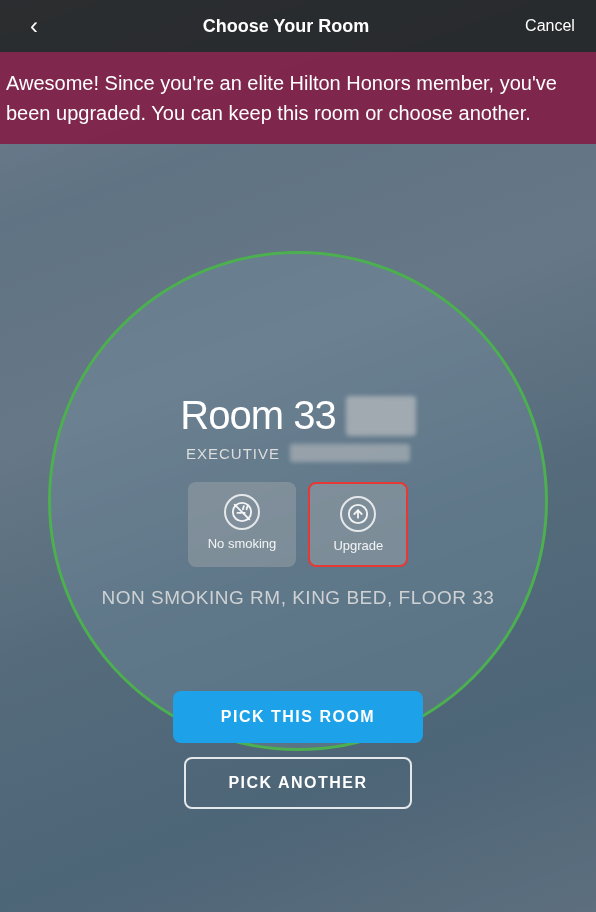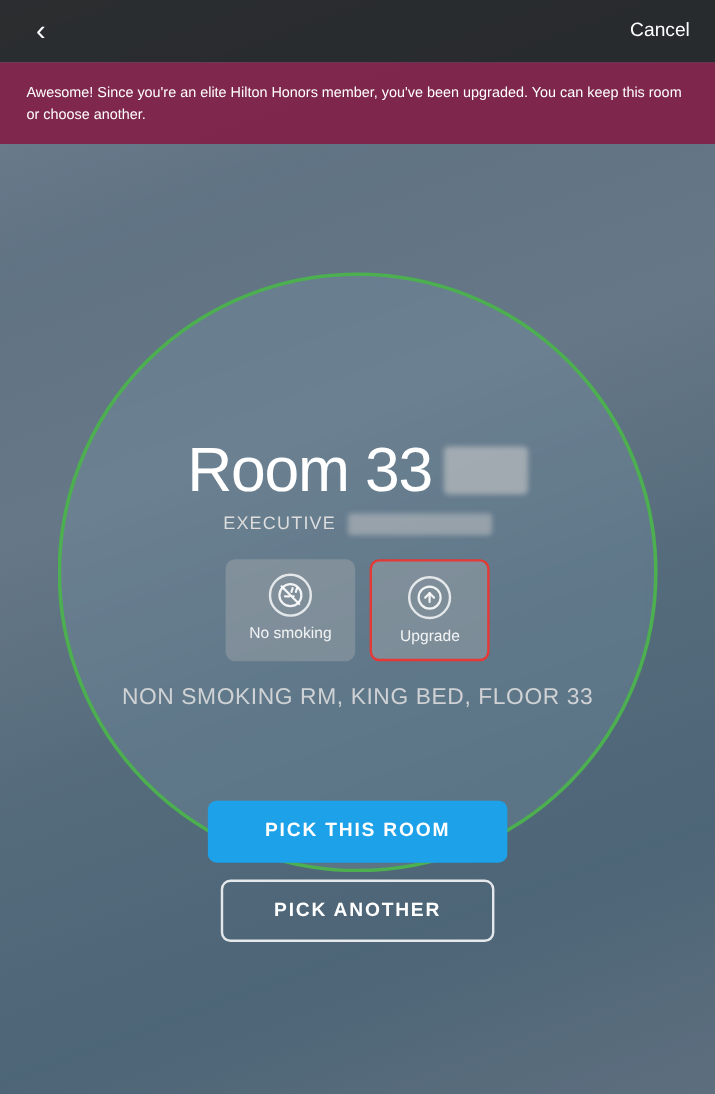--- a/index.html
+++ b/index.html
@@ -68,23 +68,23 @@
       cursor: pointer;
       width: 60px;
       text-align: center;
     }
 
     
     .upgrade-banner {
       position: relative;
       z-index: 10;
       background: rgba(130, 30, 70, 0.9);
-      padding: 16px 22px;
-      color: #fff;
-      font-size: 12px;
+      padding: 16px 6px;
+      color: #fff;
+      font-size: 20px;
       line-height: 1.5;
     }
 
     
     .main-content {
       position: relative;
       z-index: 5;
       display: flex;
       flex-direction: column;
       align-items: center;
@@ -111,21 +111,21 @@
     
     .room-number-row {
       display: flex;
       align-items: center;
       gap: 10px;
       margin-bottom: 6px;
     }
 
     .room-number-text {
       color: #fff;
-      font-size: 52px;
+      font-size: 40px;
       font-weight: 300;
       letter-spacing: -1px;
     }
 
     .room-number-blur {
       width: 70px;
       height: 40px;
       background: rgba(200, 200, 200, 0.6);
       border-radius: 4px;
       filter: blur(2px);
@@ -258,20 +258,21 @@
     }
   </style>
 </head>
 <body>
 
 <div class="bg-image"></div>
 <div class="overlay"></div>
 
 <div class="nav-bar">
   <span class="nav-back">‹</span>
+  <span class="nav-title">Choose Your Room</span>
   <span class="nav-cancel">Cancel</span>
 </div>
 
 <div class="upgrade-banner">
   <span>Awesome! Since you're an elite Hilton Honors member, you've been upgraded. You can keep this room or choose another.</span>
 </div>
 
 <div class="main-content">
 
   <div class="circle-container">

